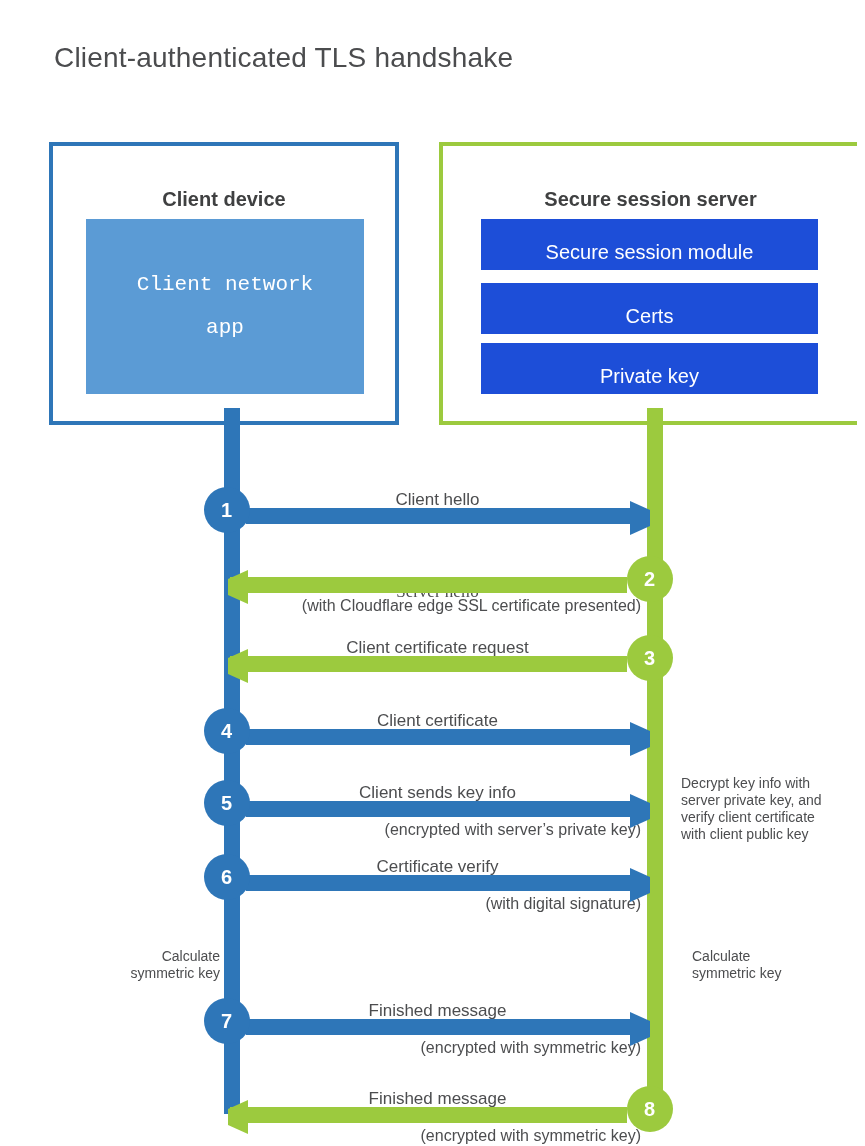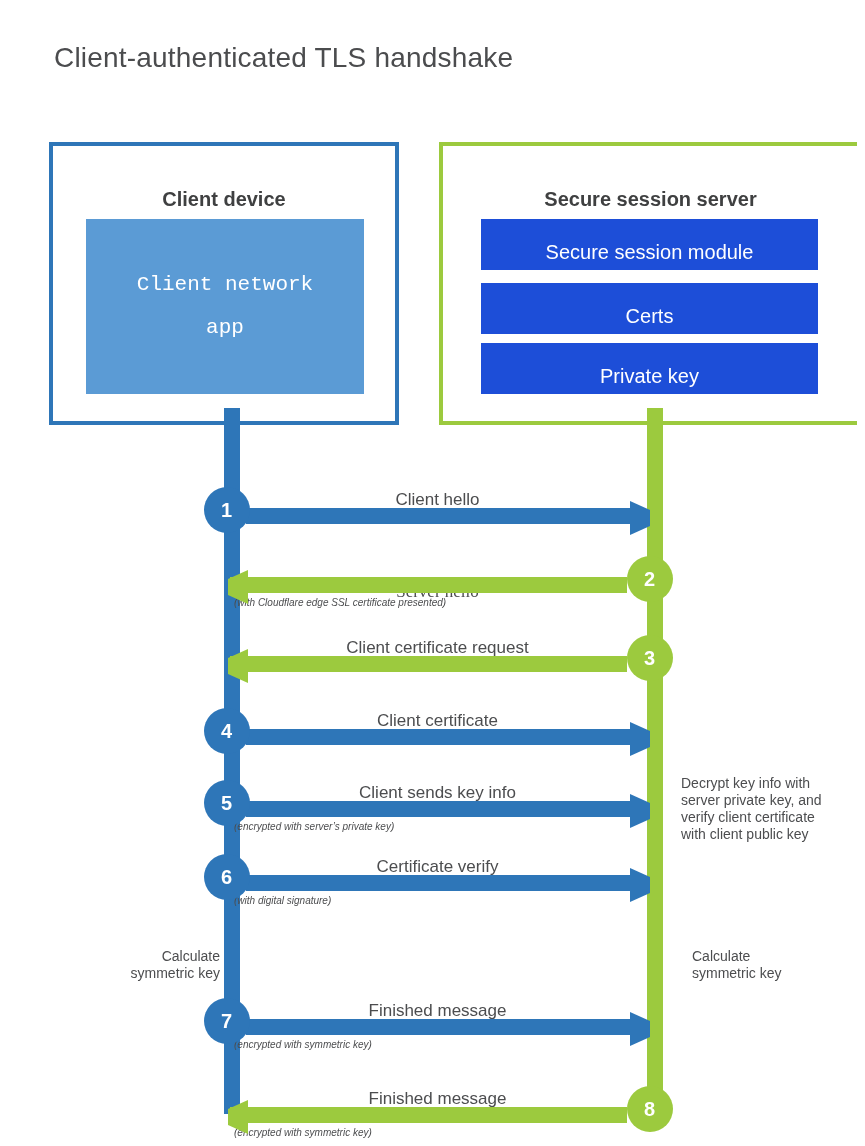--- a/index.html
+++ b/index.html
@@ -100,24 +100,23 @@
   .step-label {
     position: absolute;
     left: 210px; width: 423px;
     text-align: center;
     font-size: 17px;
     color: #4c4d4f;
   }
   .step-sub {
     position: absolute;
     left: 210px; width: 423px;
-    text-align: left;
-    font-size: 10px;
+    text-align: right;
+    font-size: 16px;
     color: #4c4d4f;
-    font-style: italic;
   }
   .side-note {
     position: absolute;
     font-size: 14px;
     line-height: 17px;
     color: #4c4d4f;
   }
   .note-decrypt { left: 657px; top: 751px; width: 178px; text-align: left; }
   .note-calc-left { left: 62px; top: 924px; width: 150px; text-align: right; }
   .note-calc-right { left: 668px; top: 924px; width: 150px; text-align: left; }

